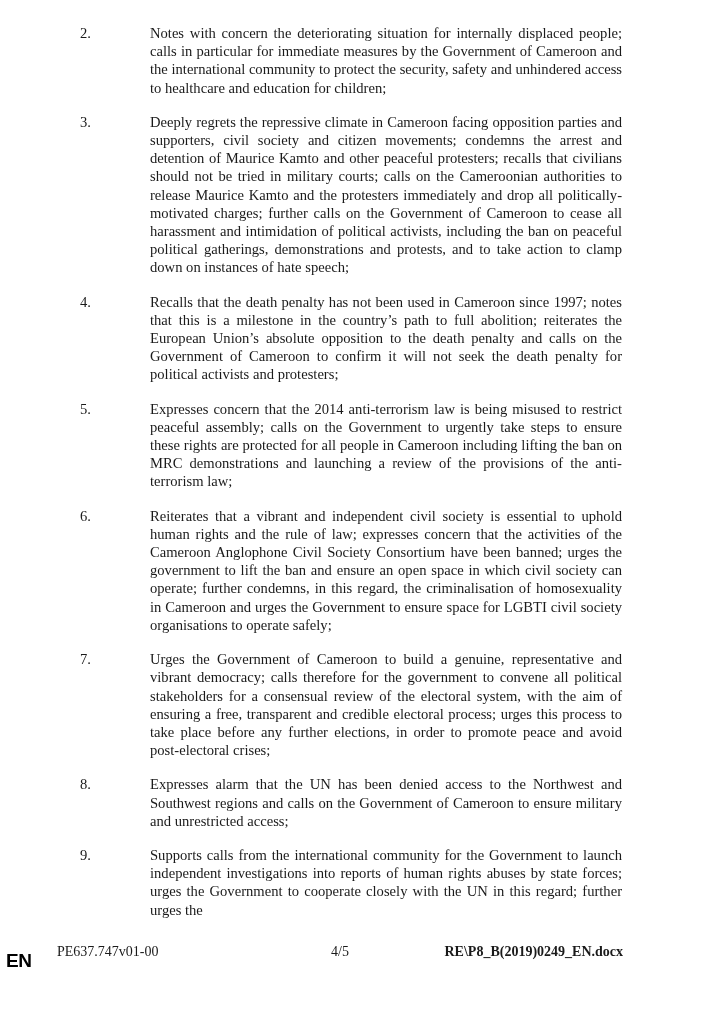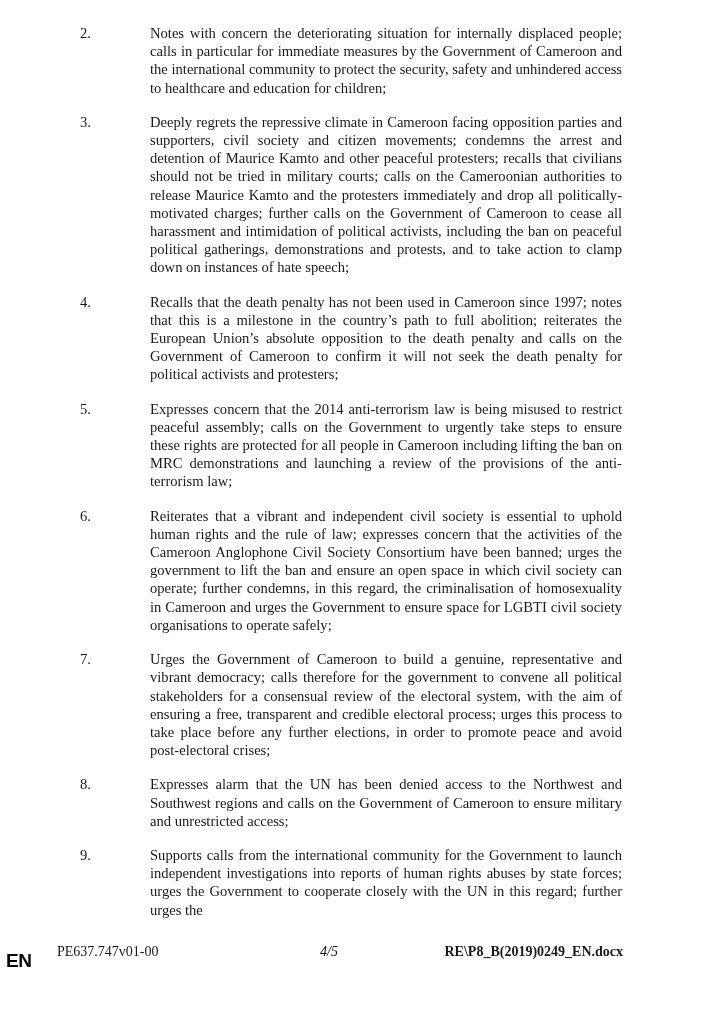--- a/index.html
+++ b/index.html
@@ -58,22 +58,21 @@
       font-size: 14px;
       line-height: 18px;
       margin-top: 28px;
     }
     .footer .left {
       position: absolute;
       left: 57px;
     }
     .footer .center {
       position: absolute;
-      left: 320px;
-      font-style: italic;
+      left: 331px;
     }
     .footer .right {
       position: absolute;
       right: 84px;
       font-weight: bold;
     }
     .lang {
       position: absolute;
       left: 6px;
       top: 946px;

